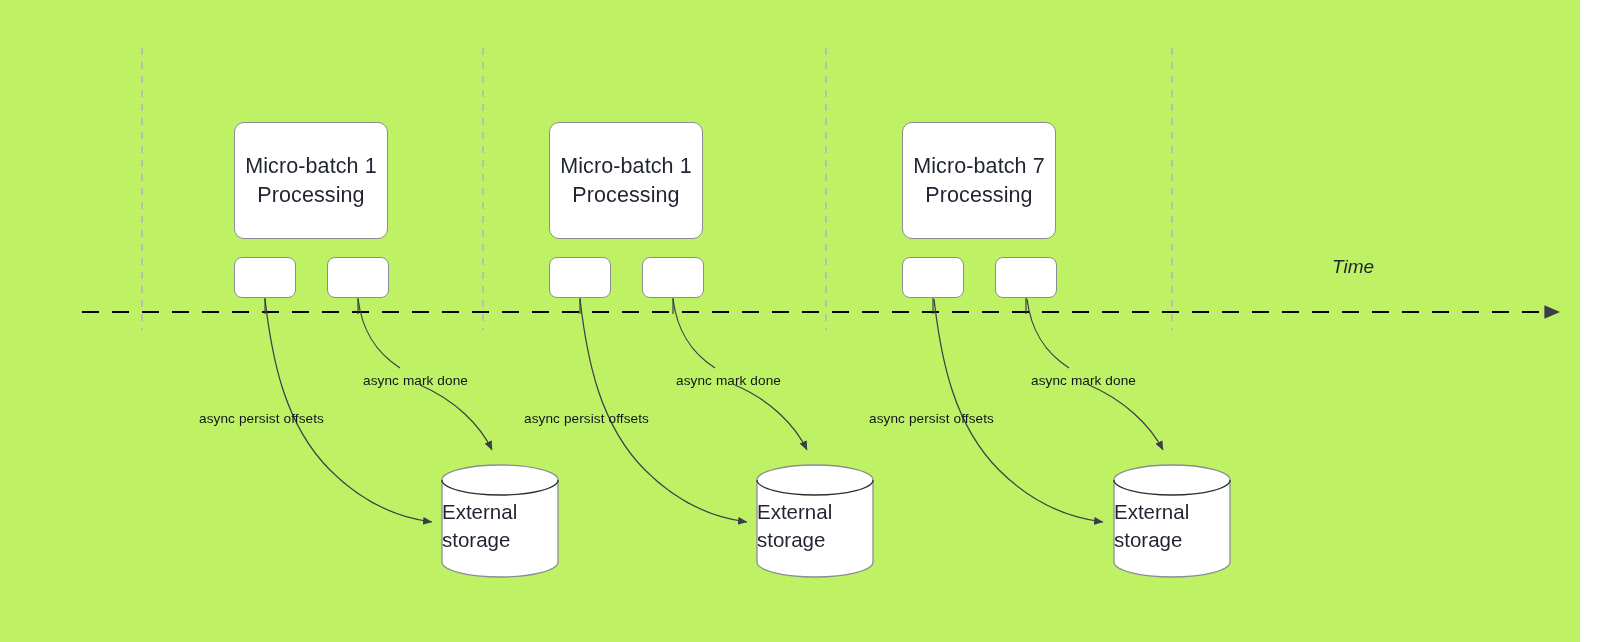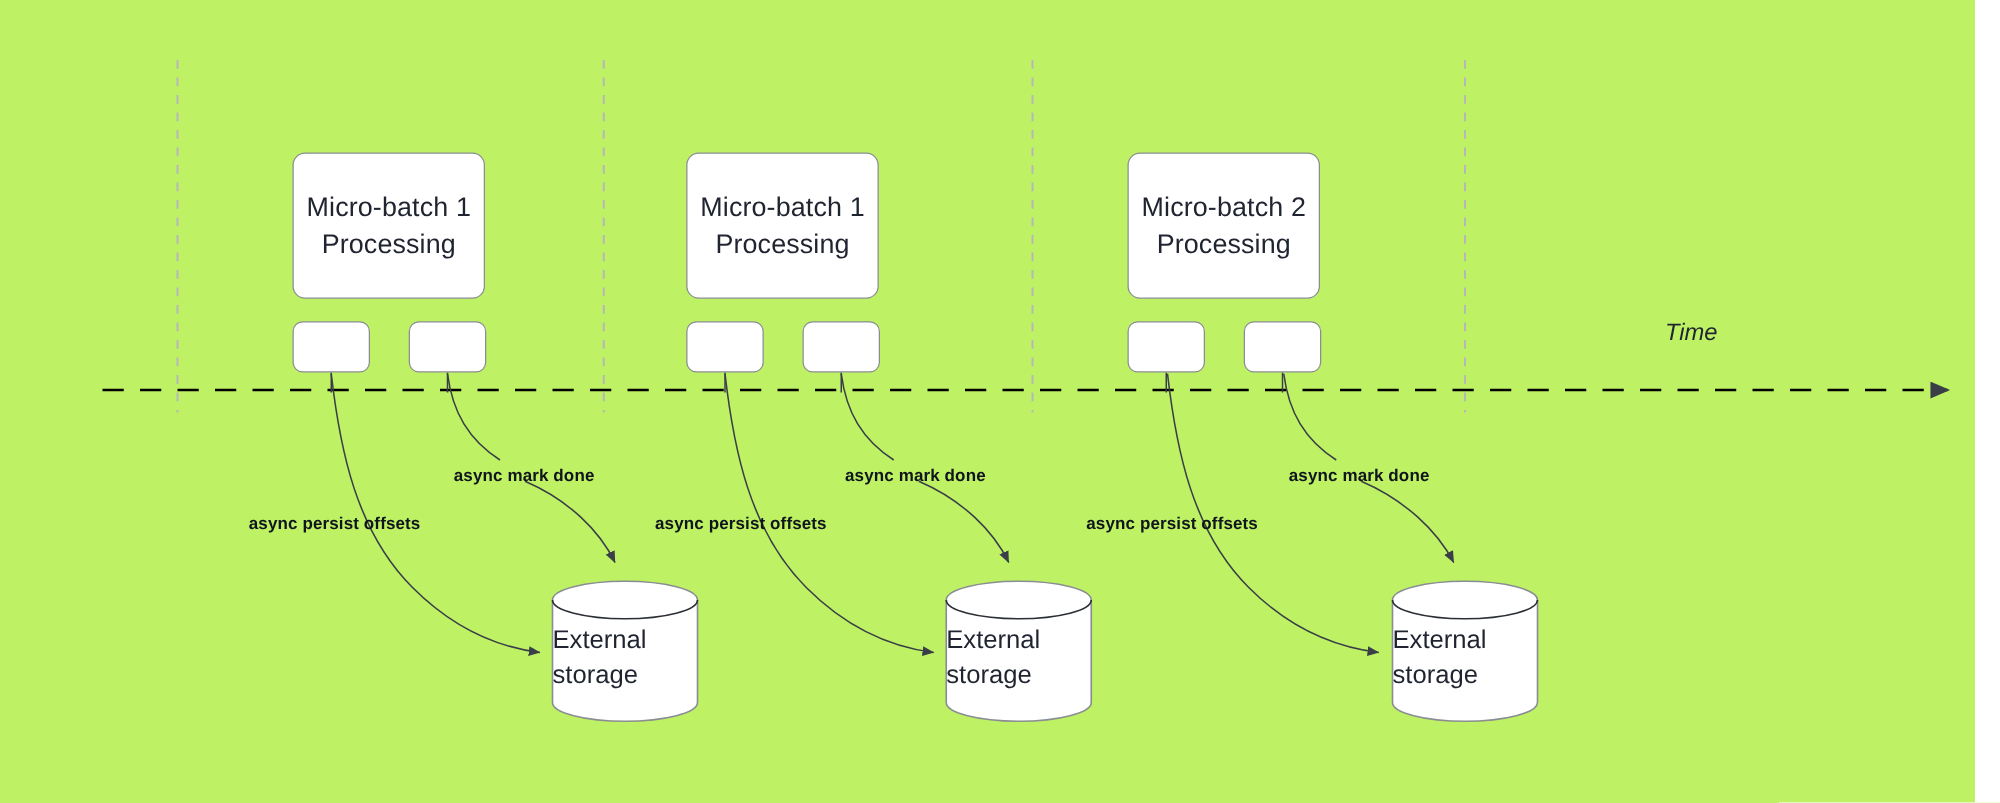--- a/index.html
+++ b/index.html
@@ -55,21 +55,21 @@
     position: absolute;
     text-align: left;
     font-size: 20.5px;
     line-height: 28px;
     color: #1f2430;
     white-space: pre-line;
   }
   .edge-label {
     position: absolute;
     font-size: 13.6px;
-    font-weight: bold;
+    font-weight: normal;
     color: #10141c;
     white-space: nowrap;
     letter-spacing: 0.1px;
   }
   .axis-label {
     position: absolute;
     font-size: 19px;
     color: #1f2430;
     white-space: nowrap;
     font-style: italic;
@@ -134,21 +134,21 @@
         <div class="node-label">Micro-batch 1
 Processing</div>
       </div>
       <div class="tick-box" style="left: 549px; top: 257px; width: 62px; height: 41px;"></div>
       <div class="tick-box" style="left: 642px; top: 257px; width: 62px; height: 41px;"></div>
       <div class="cyl-label" style="left: 757px; top: 498px; width: 116px;">External
 storage</div>
       <div class="edge-label" style="left: 524px; top: 411px;">async persist offsets</div>
       <div class="edge-label" style="left: 676px; top: 373px;">async mark done</div>
       <div class="node-box" style="left: 902px; top: 122px; width: 154px; height: 117px;">
-        <div class="node-label">Micro-batch 2
+        <div class="node-label">Micro-batch 7
 Processing</div>
       </div>
       <div class="tick-box" style="left: 902px; top: 257px; width: 62px; height: 41px;"></div>
       <div class="tick-box" style="left: 995px; top: 257px; width: 62px; height: 41px;"></div>
       <div class="cyl-label" style="left: 1114px; top: 498px; width: 116px;">External
 storage</div>
       <div class="edge-label" style="left: 869px; top: 411px;">async persist offsets</div>
       <div class="edge-label" style="left: 1031px; top: 373px;">async mark done</div>
     </div>
 

